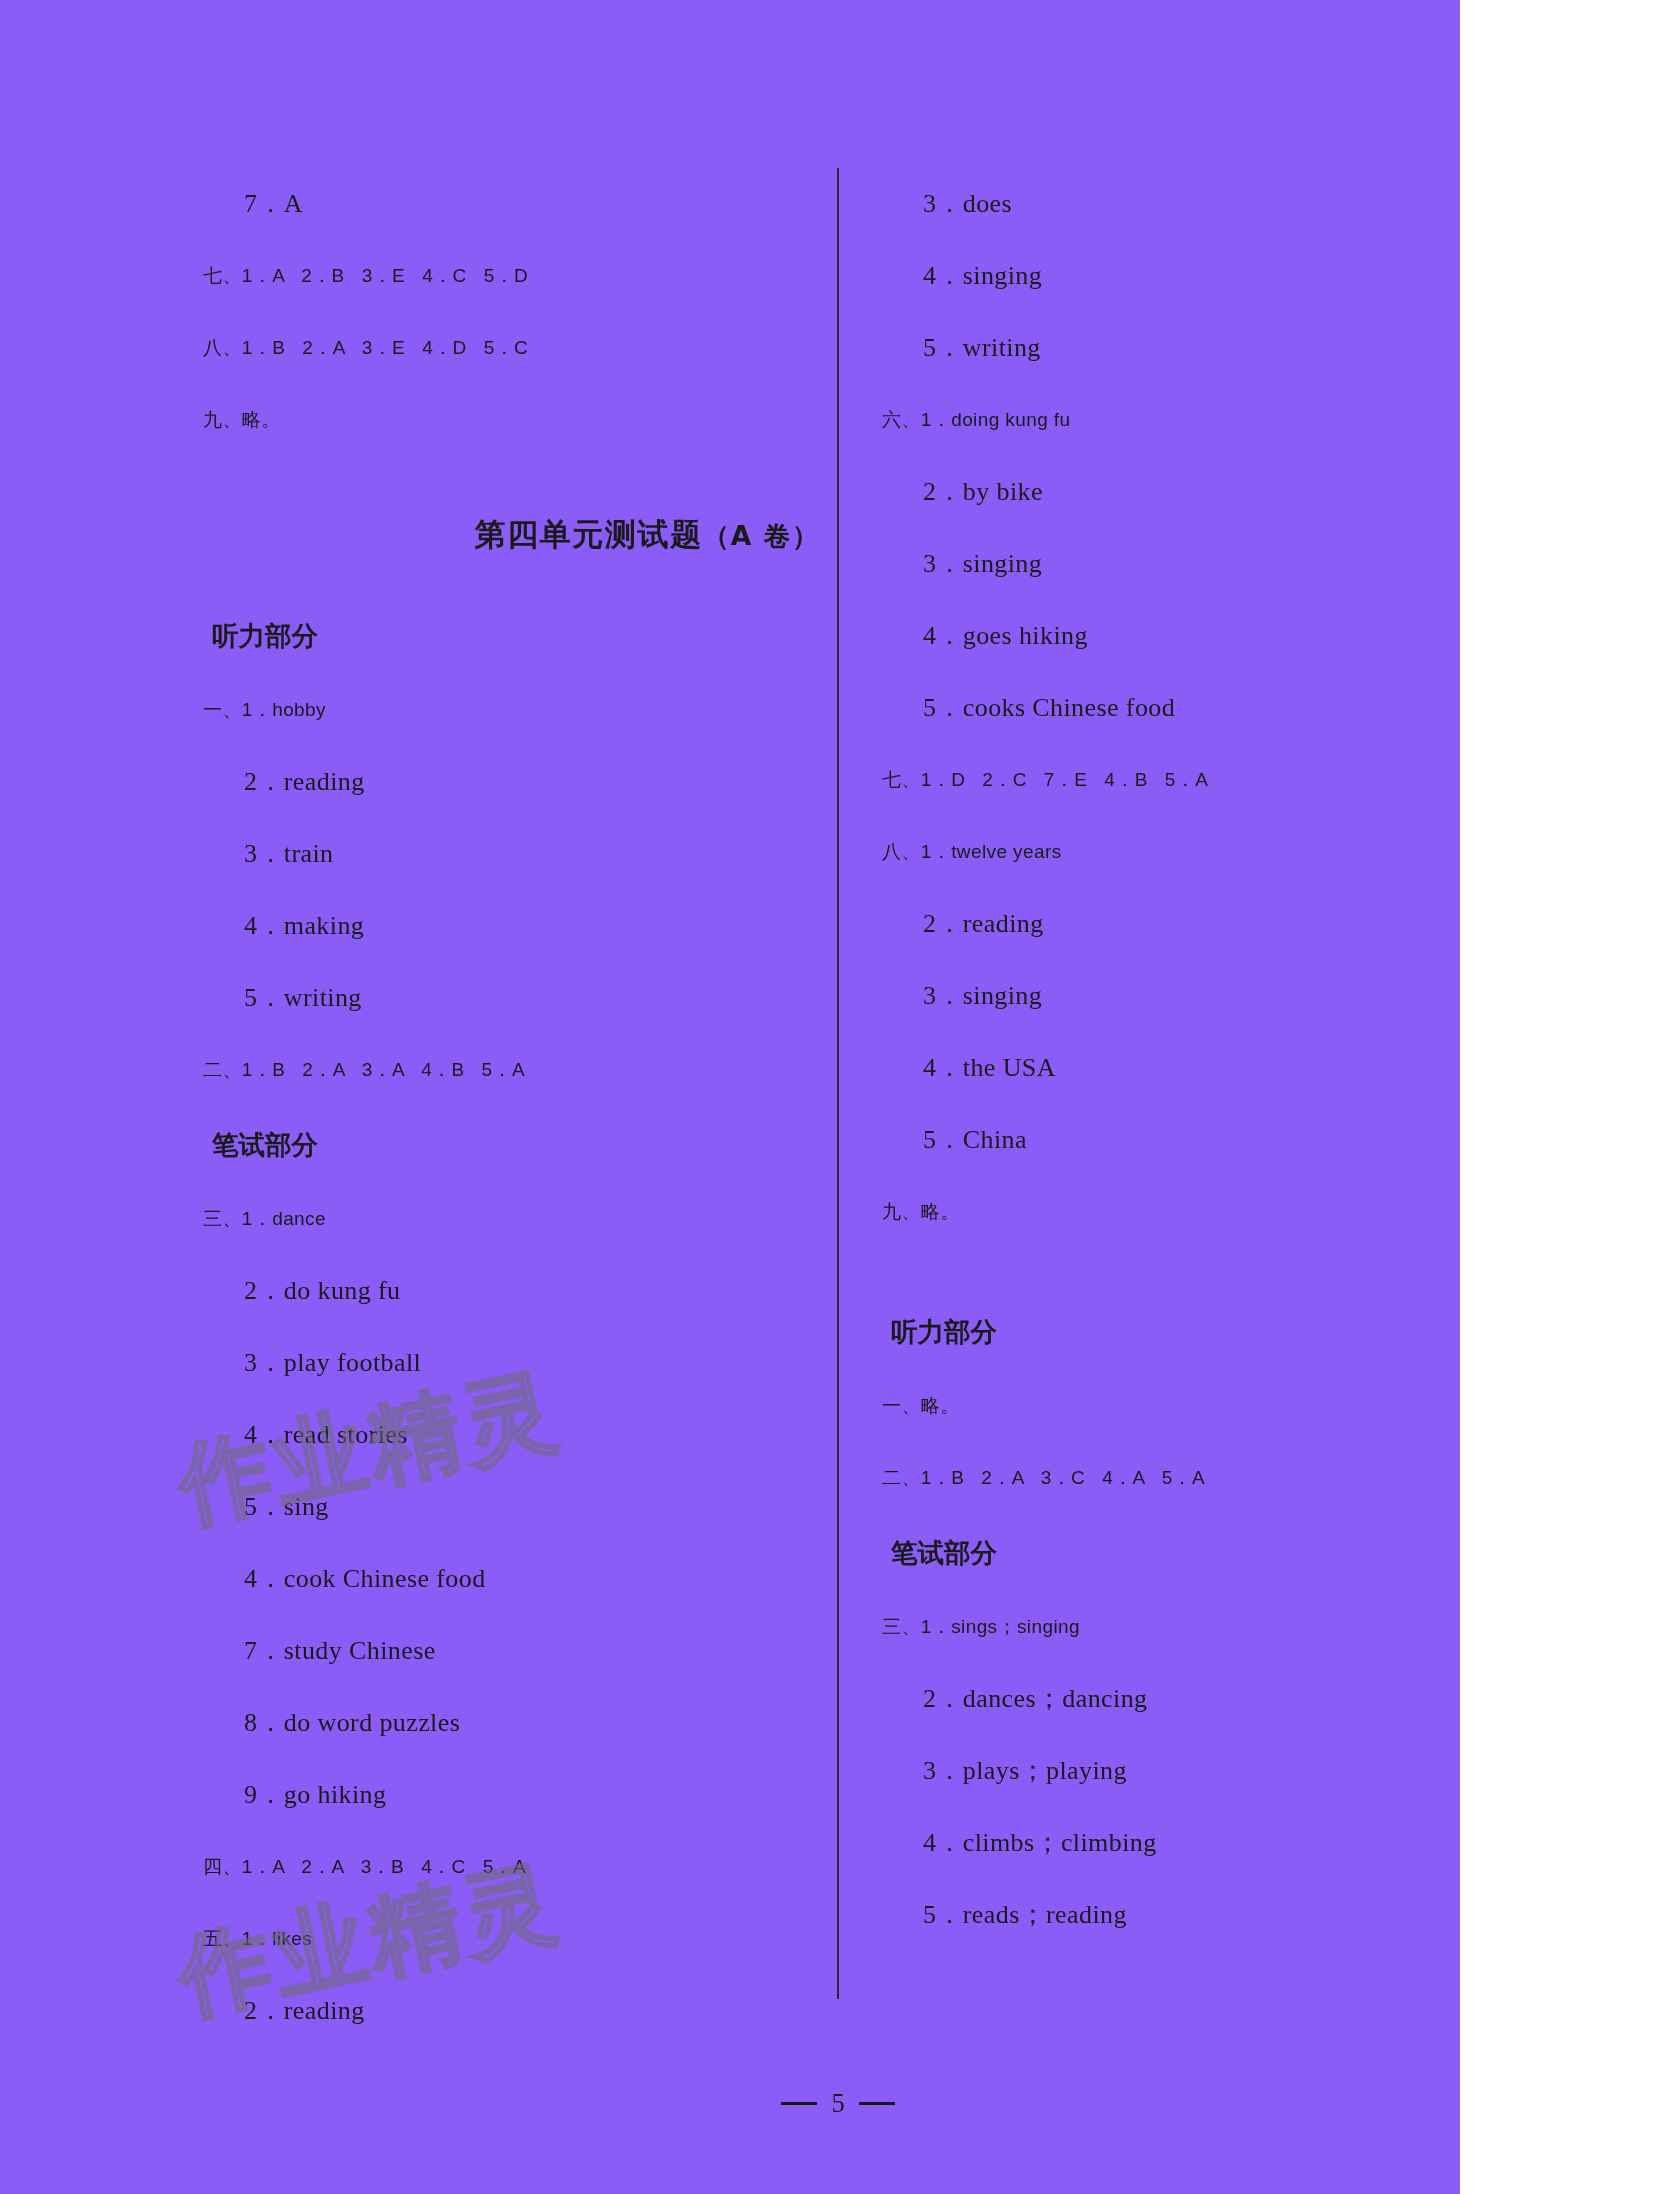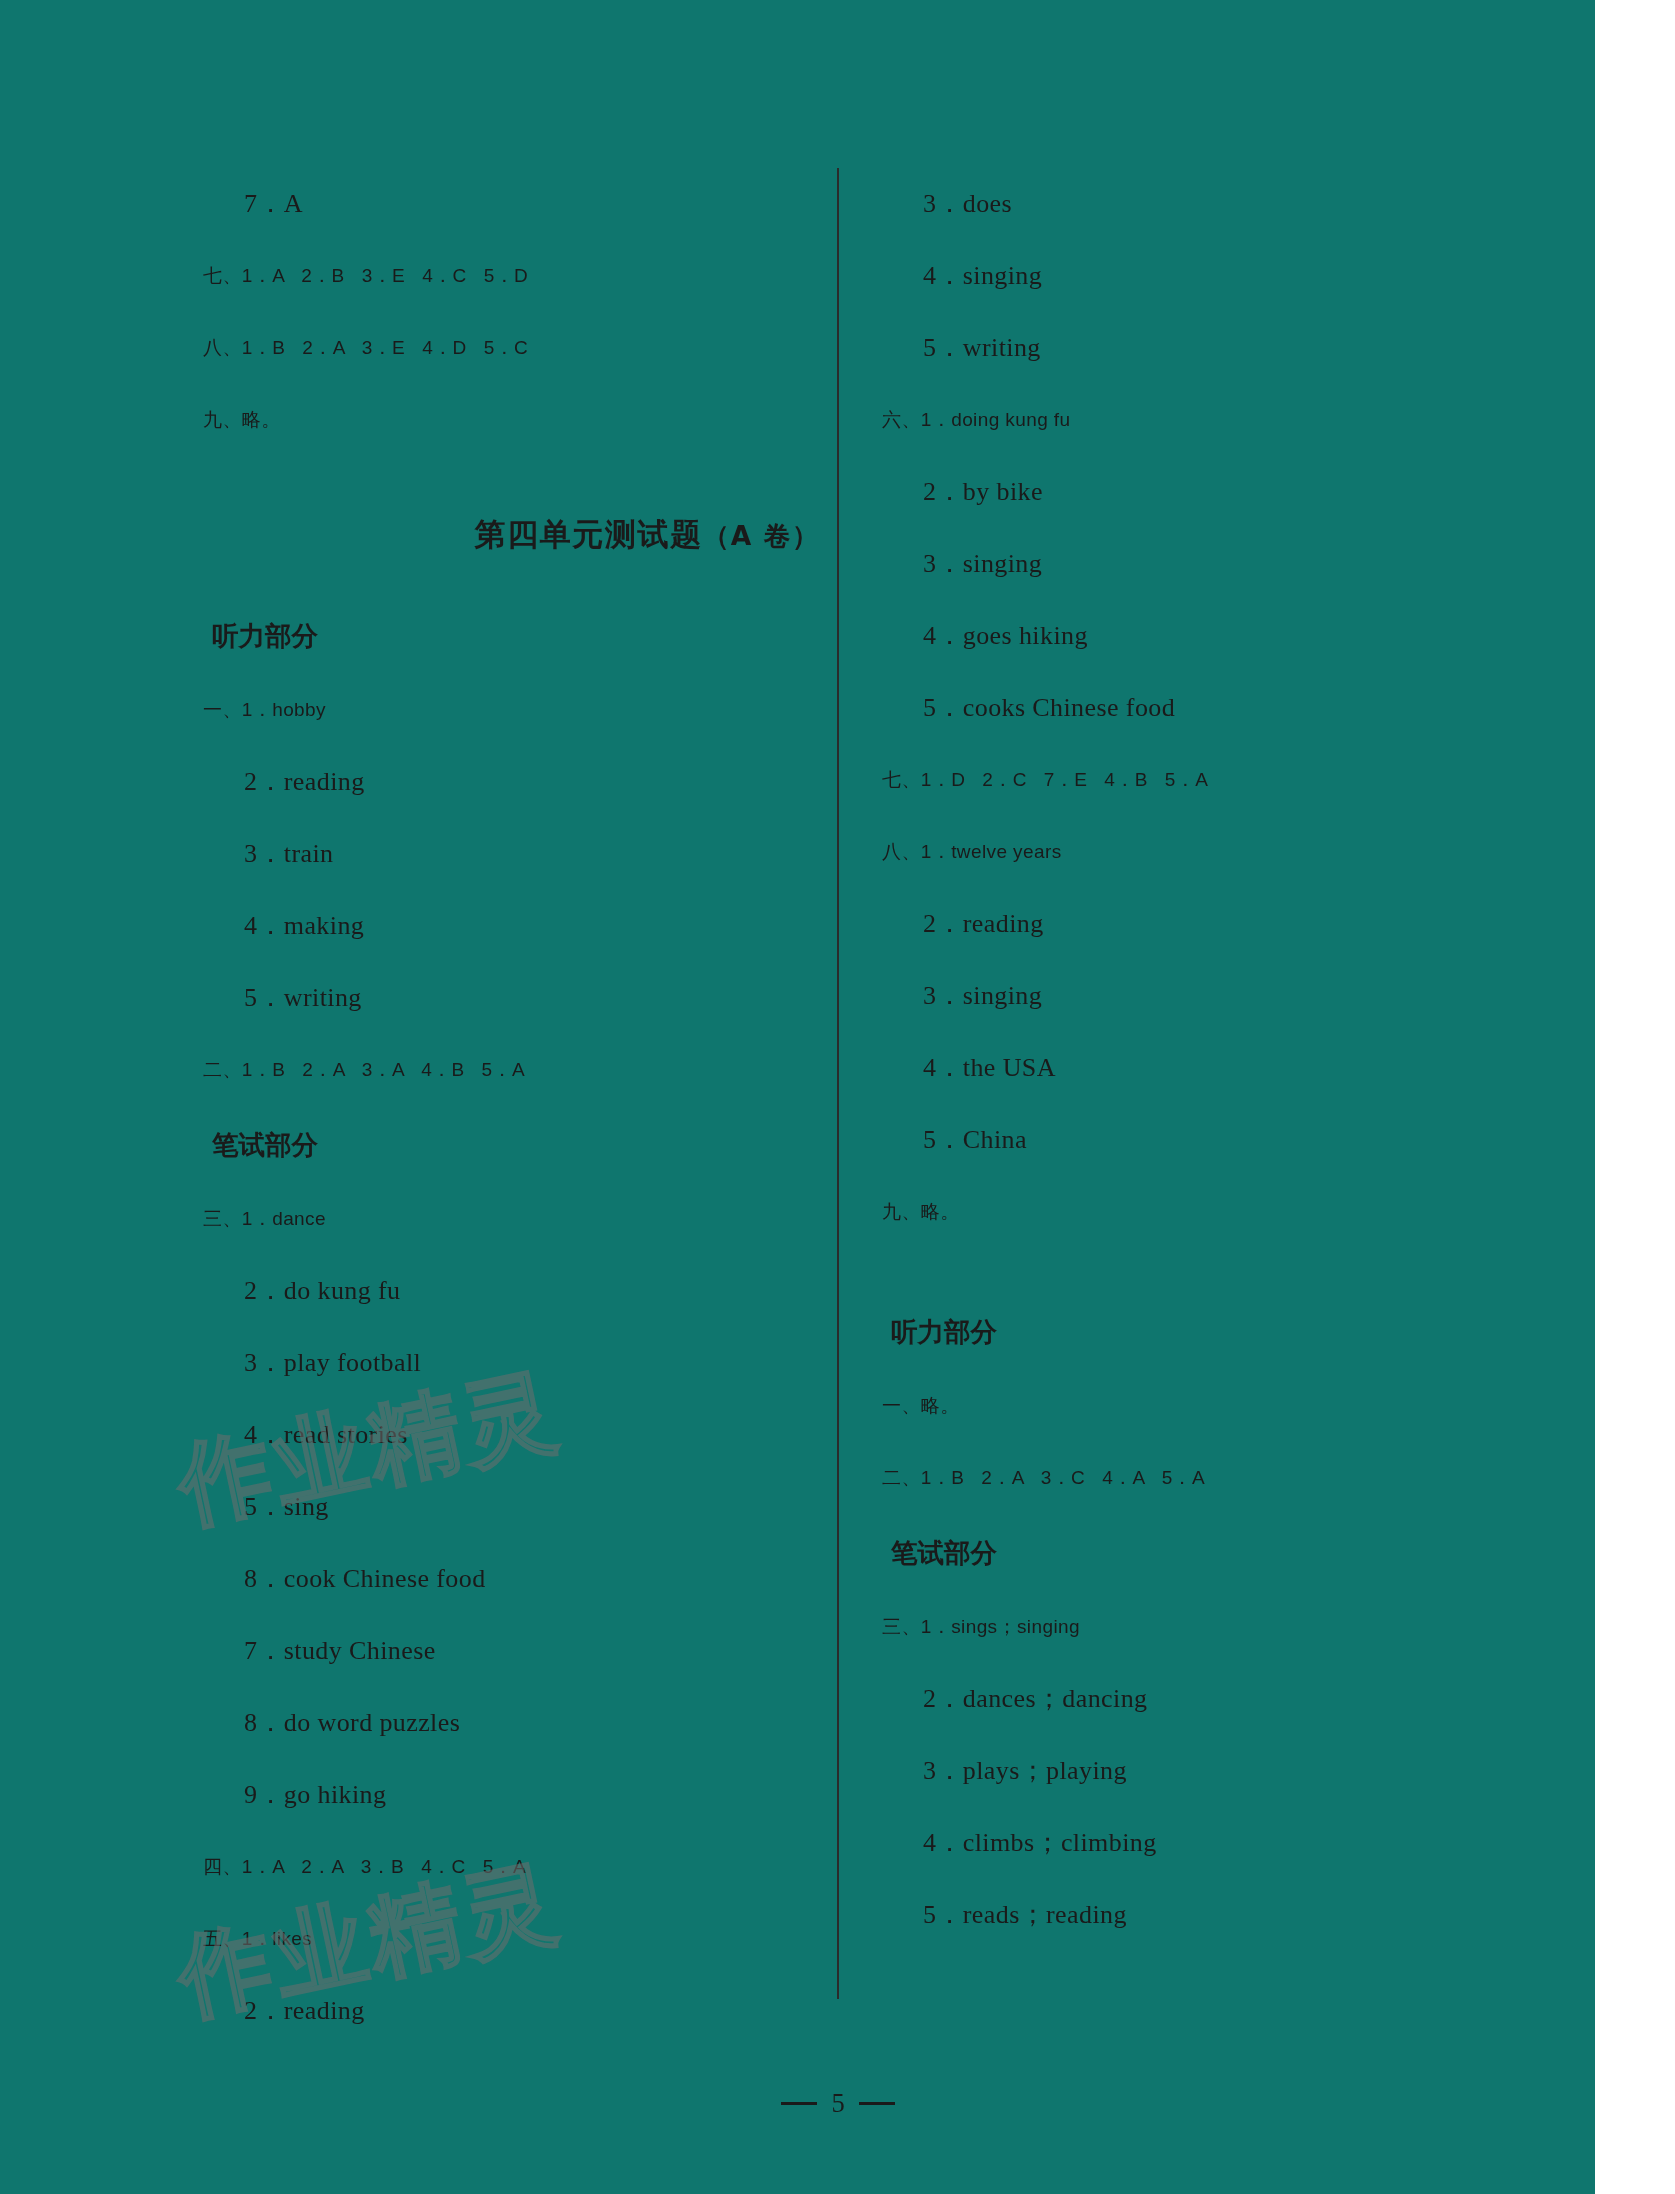--- a/index.html
+++ b/index.html
@@ -2,23 +2,23 @@
 <html style="font-size:12.5px"><head>
 <meta charset="utf-8">
 <style>
   html, body {
     margin: 0;
     padding: 0;
     background: #ffffff;
   }
   .page {
     position: relative;
-    width: 1595px;
+    width: 1460px;
     height: 2194px;
-    background: #0f766e;
+    background: #8b5cf6;
     font-family: "Liberation Serif", serif;
     color: #1a1a1a;
     overflow: hidden;
   }
   .columns {
     position: absolute;
     left: 0;
     top: 0;
     width: 1676px;
     height: 2194px;
@@ -143,21 +143,21 @@
       <div class="line indent-1">5．writing</div>
       <div class="line cn">二、1．B   2．A   3．A   4．B   5．A</div>
 
       <div class="subhead">笔试部分</div>
 
       <div class="line cn">三、1．dance</div>
       <div class="line indent-1">2．do kung fu</div>
       <div class="line indent-1">3．play football</div>
       <div class="line indent-1">4．read stories</div>
       <div class="line indent-1">5．sing</div>
-      <div class="line indent-1">8．cook Chinese food</div>
+      <div class="line indent-1">4．cook Chinese food</div>
       <div class="line indent-1">7．study Chinese</div>
       <div class="line indent-1">8．do word puzzles</div>
       <div class="line indent-1">9．go hiking</div>
       <div class="line cn">四、1．A   2．A   3．B   4．C   5．A</div>
       <div class="line cn">五、1．likes</div>
       <div class="line indent-1">2．reading</div>
 
     </div>
 
     <div class="col col-right">

